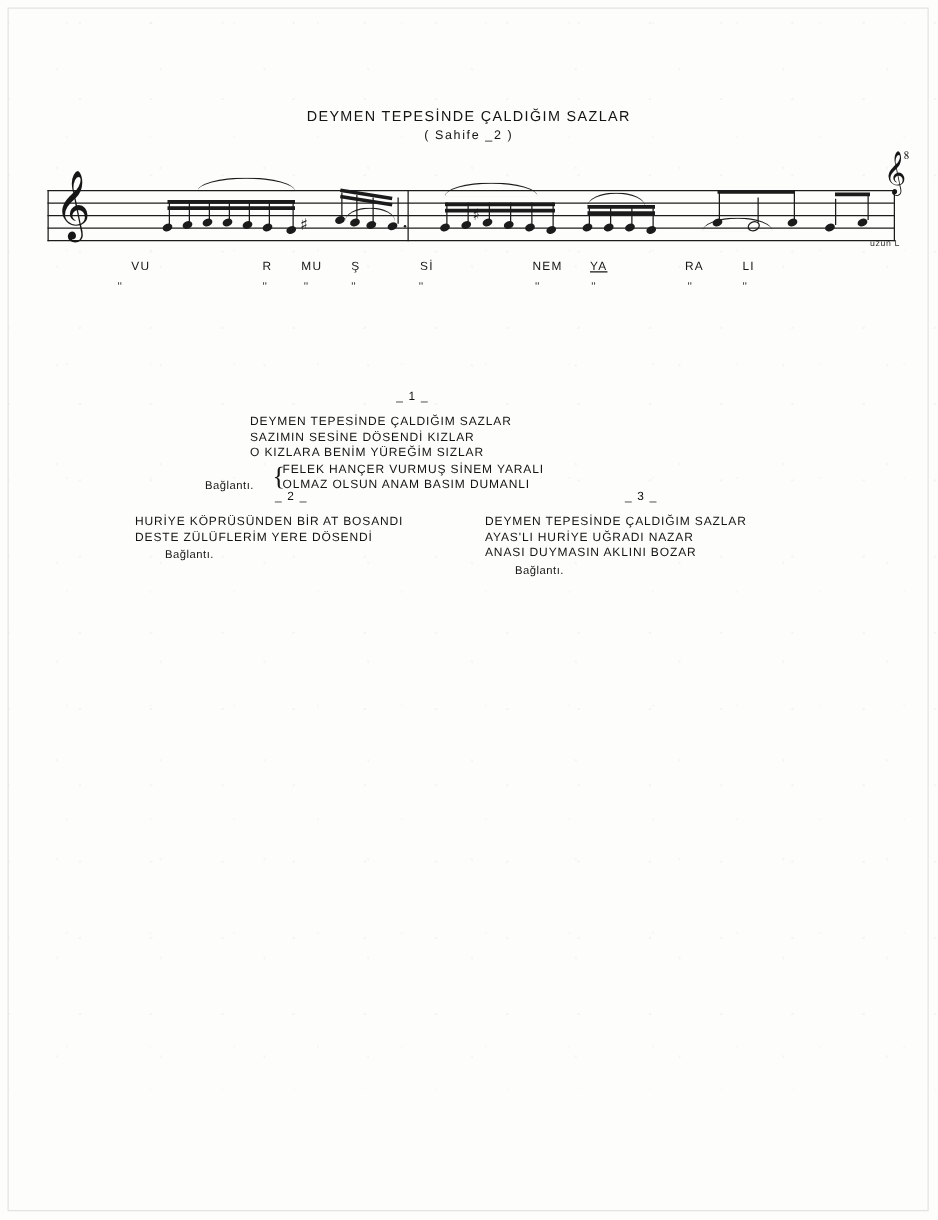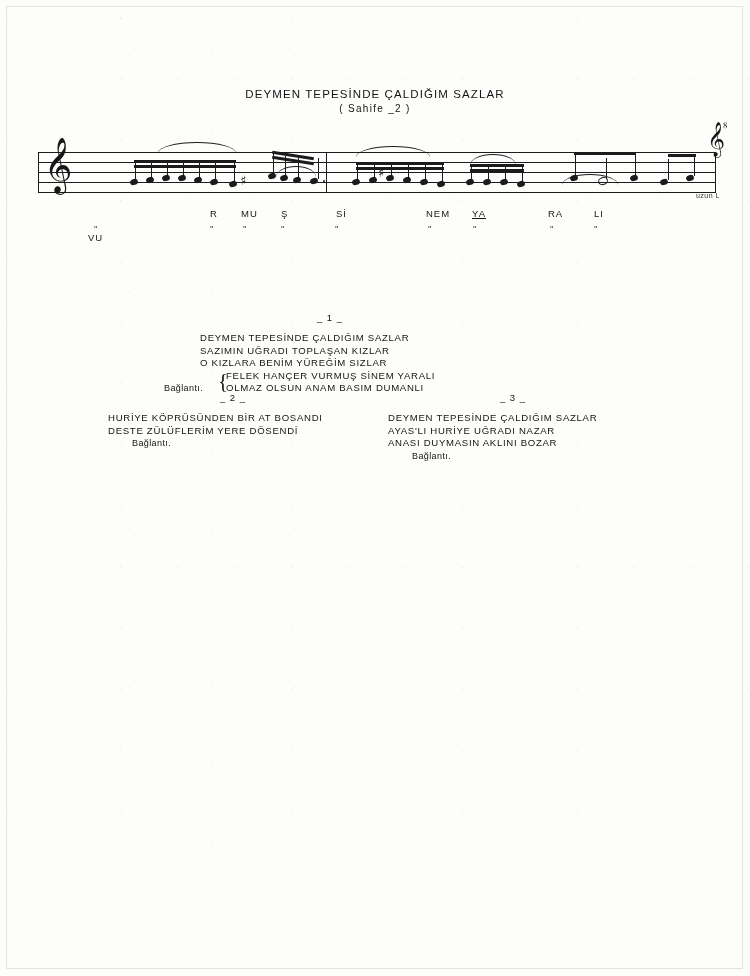--- a/index.html
+++ b/index.html
@@ -364,21 +364,21 @@
     <div class="nh open" style="left:560px; top:39px;"></div>
     <div class="stem" style="left:568px; top:20px; height:20px;"></div>
     <div class="nh" style="left:622px; top:41px;"></div>
     <div class="stem" style="left:630px; top:21px; height:21px;"></div>
     <div class="nh" style="left:648px; top:37px;"></div>
     <div class="stem" style="left:656px; top:17px; height:21px;"></div>
     <div class="beam" style="left:630px; top:16px; width:28px;"></div>
   </div>
 
   <div class="lyric-row">
-    <span style="left:50px;margin-top:24px;">VU</span>
+    <span style="left:67px;">VU</span>
     <span style="left:172px;">R</span>
     <span style="left:203px;">MU</span>
     <span style="left:243px;">Ş</span>
     <span style="left:298px;">Sİ</span>
     <span style="left:388px;">NEM</span>
     <span style="left:434px;text-decoration:underline;">YA</span>
     <span style="left:510px;">RA</span>
     <span style="left:556px;">LI</span>
   </div>
   <div class="tick-row">
@@ -390,21 +390,21 @@
     <span style="left:390px;">''</span>
     <span style="left:435px;">''</span>
     <span style="left:512px;">''</span>
     <span style="left:556px;">''</span>
   </div>
 
   <div class="v1-wrap">
     <div class="verse-num">_ 1 _</div>
     <div class="v1-lines">
       <div>DEYMEN TEPESİNDE ÇALDIĞIM SAZLAR</div>
-      <div>SAZIMIN UĞRADI TOPLAŞAN KIZLAR</div>
+      <div>SAZIMIN SESİNE DÖSENDİ KIZLAR</div>
       <div>O  KIZLARA  BENİM  YÜREĞİM  SIZLAR</div>
       <div class="refrain-block">
         <div class="refrain-label">Bağlantı.</div>
         <div class="brace">{</div>
         <div class="refrain-lines">
           <div>FELEK HANÇER VURMUŞ SİNEM YARALI</div>
           <div>OLMAZ OLSUN ANAM BASIM DUMANLI</div>
         </div>
       </div>
     </div>

